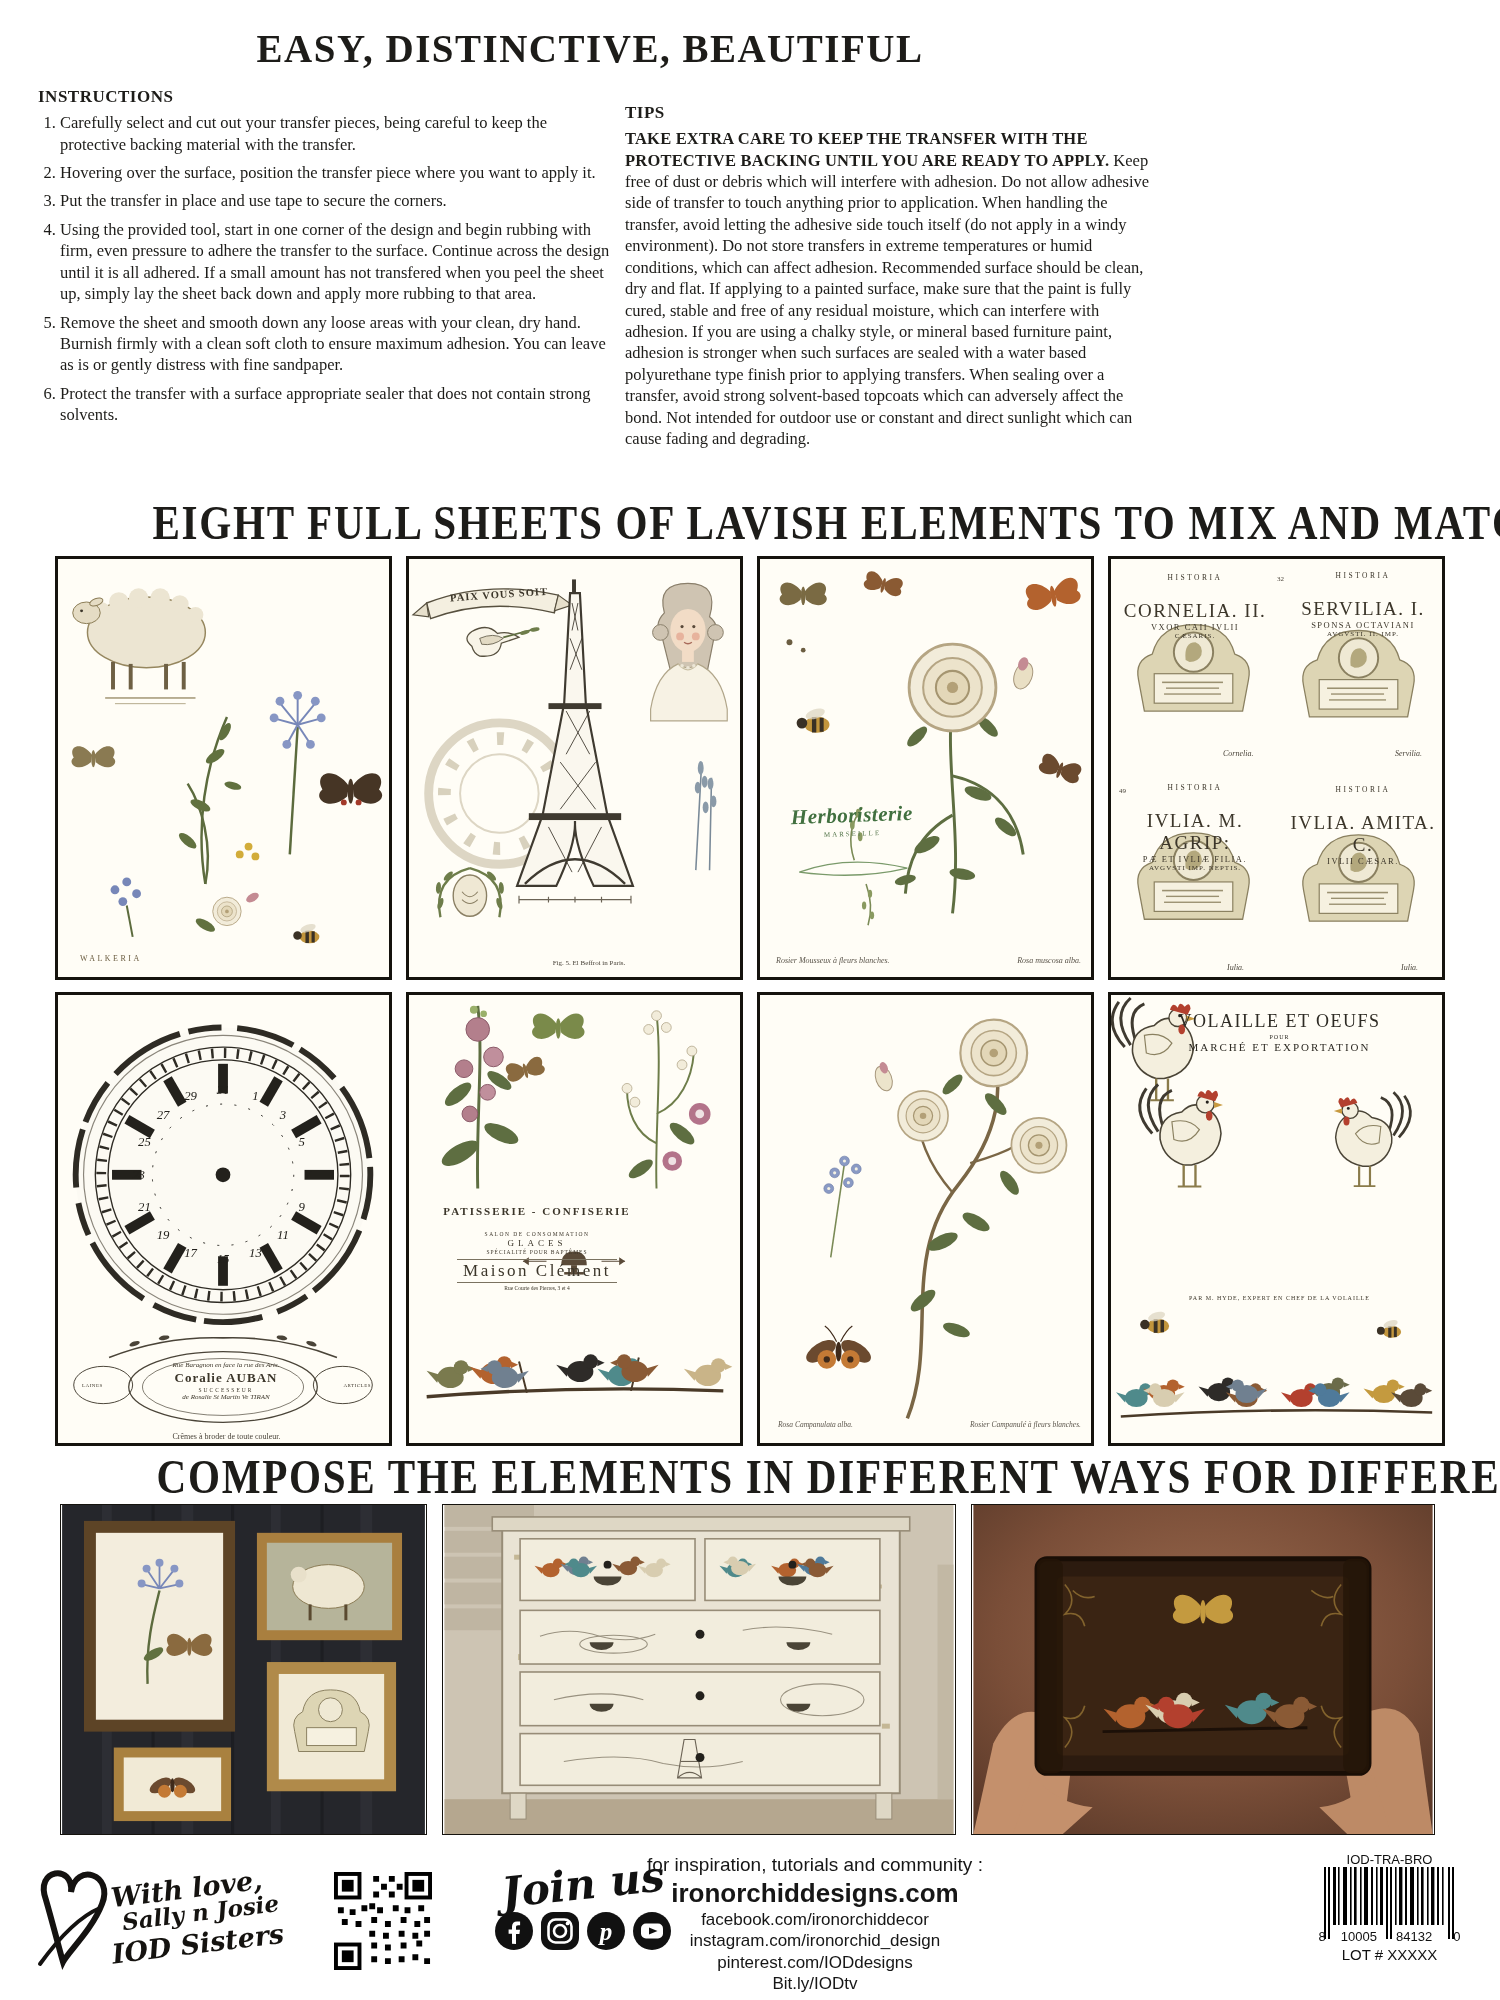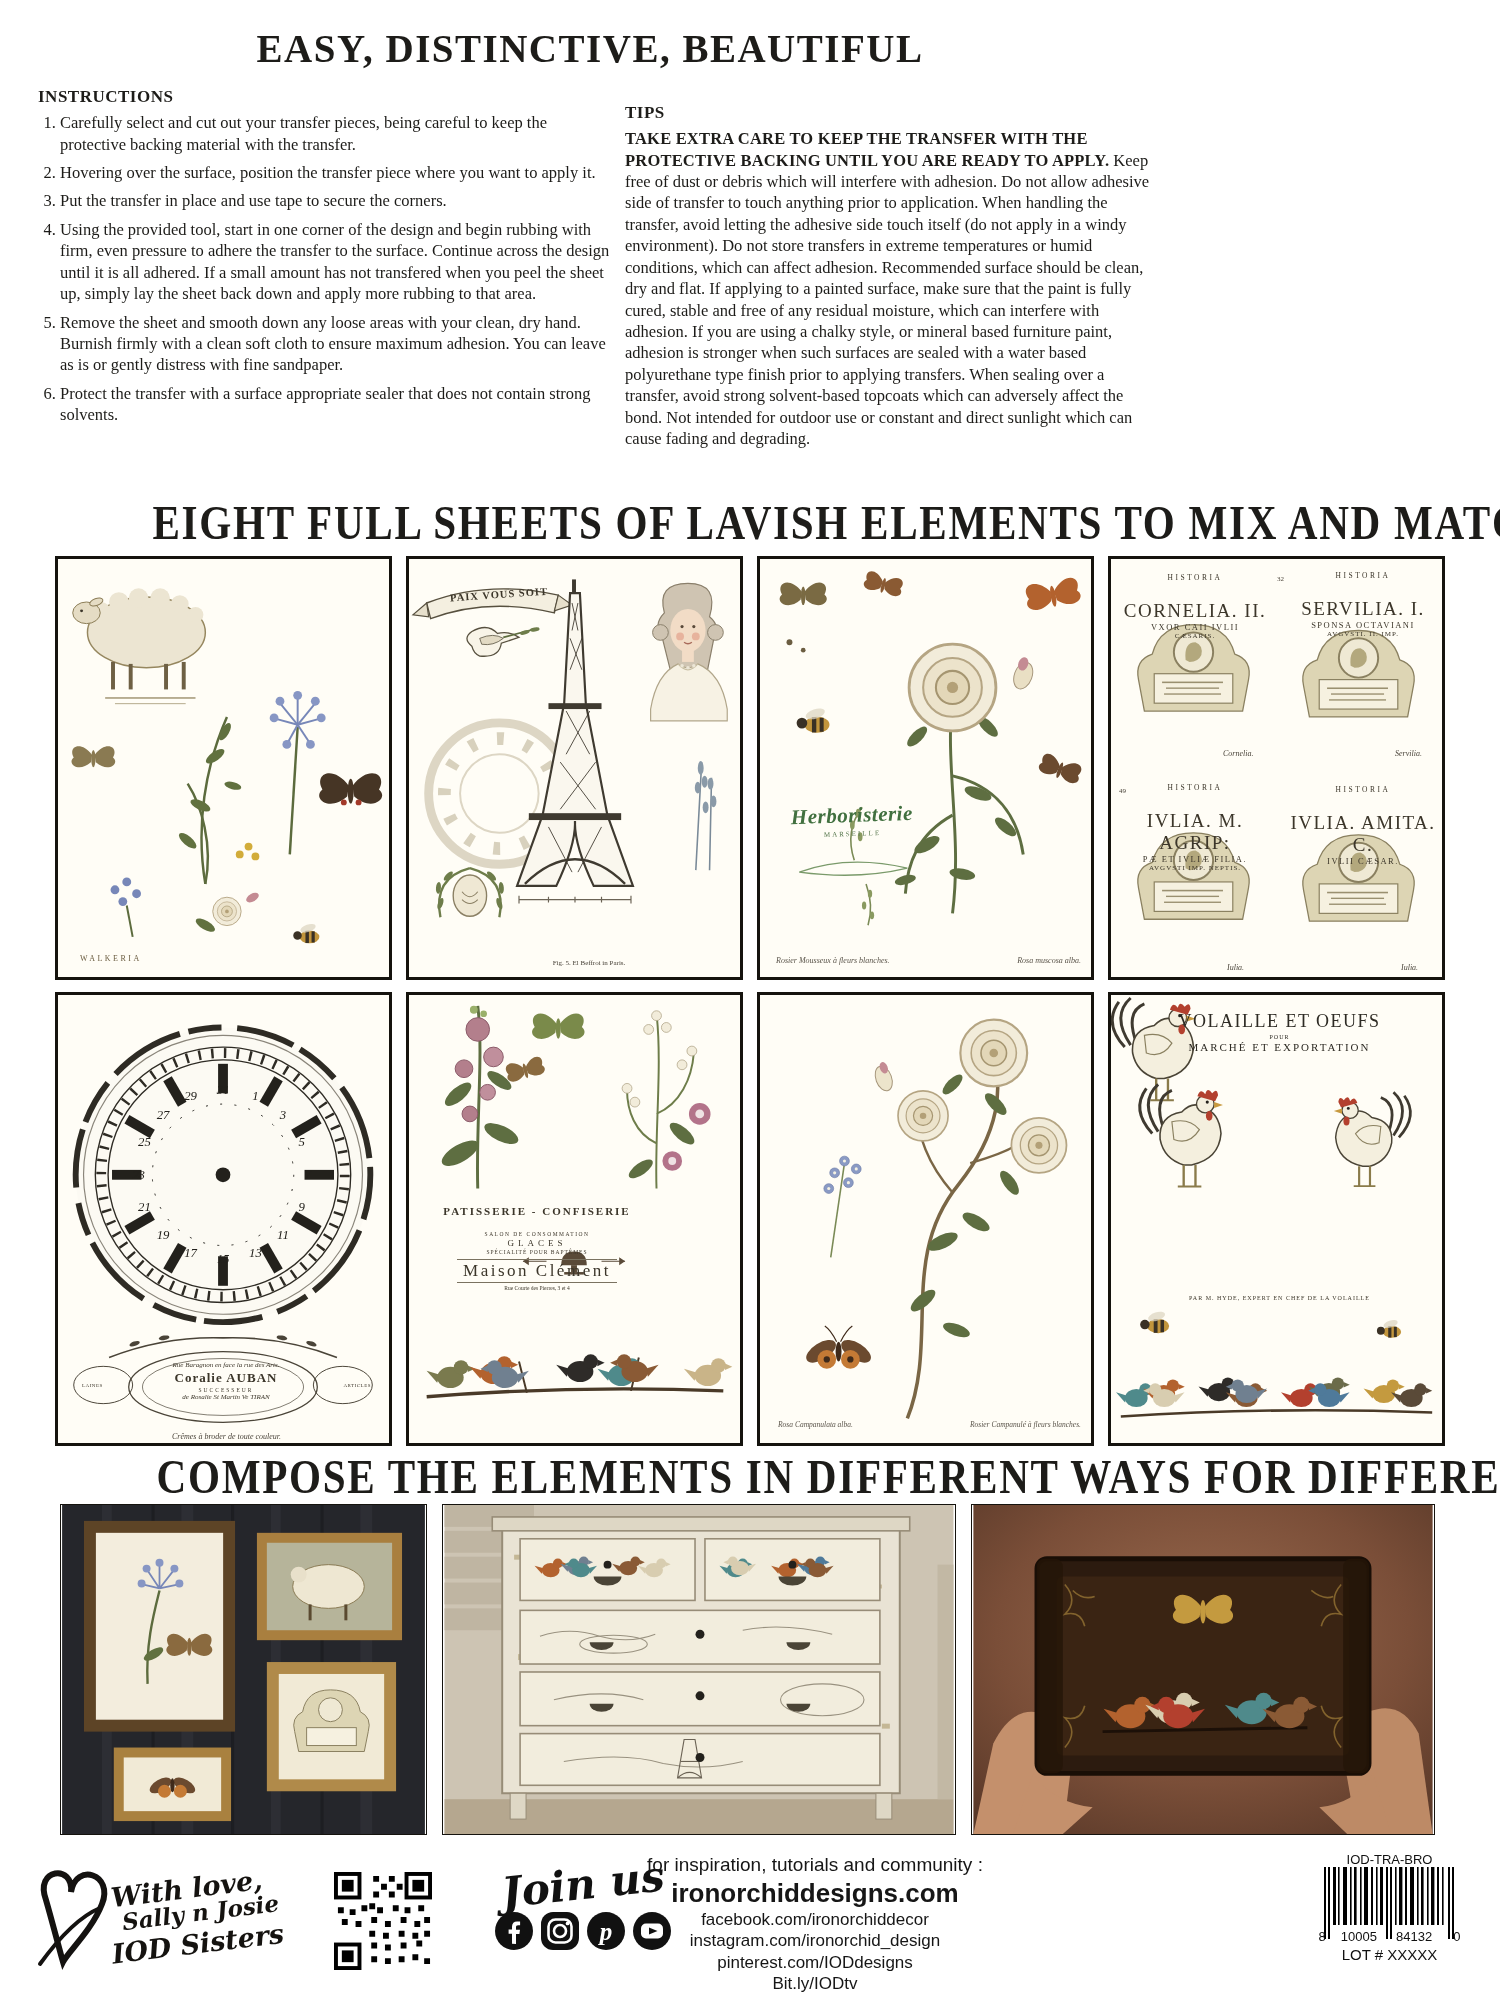--- a/index.html
+++ b/index.html
@@ -66,21 +66,21 @@
   .p5-center{left:0;top:212px;width:337px;text-align:center;color:#23211c;}
   .p5-paris{font-size:14px;font-weight:700;letter-spacing:4px;}
   .p5-pub{font-size:5.5px;letter-spacing:.5px;margin-top:2px;}
   .p5-year{font-size:7.5px;margin-top:5px;}
   .p5-label{left:38px;top:366px;width:260px;text-align:center;color:#3c362a;}
   .p5-s1{font-size:7px;font-style:italic;}
   .p5-name{font-size:13px;font-weight:700;letter-spacing:1px;margin-top:1px;}
   .p5-s3{font-size:5.5px;letter-spacing:2px;margin-top:1px;}
   .p5-s4{font-size:7px;font-style:italic;}
   .p5-side{position:absolute;top:388px;font-size:5px;letter-spacing:.5px;color:#3c362a;}
-  .p5-script{left:0;top:437px;width:337px;text-align:center;font-style:italic;font-size:8px;color:#4a443a;}
+  .p5-script{left:0;top:437px;width:337px;text-align:center;font-size:8px;color:#4a443a;}
 
   
   .p6-block{left:18px;top:210px;width:220px;text-align:center;color:#3c362a;}
   .p6-l1{font-size:11px;font-weight:700;letter-spacing:2px;}
   .p6-l2{font-size:5.5px;letter-spacing:1.5px;margin-top:14px;}
   .p6-l3{font-size:9px;letter-spacing:4px;margin-top:1px;}
   .p6-l4{font-size:5.5px;letter-spacing:1px;margin-top:1px;}
   .p6-name{font-size:17px;letter-spacing:2.5px;margin-top:4px;border-top:1px solid #7a7260;
     border-bottom:1px solid #7a7260;display:inline-block;padding:1px 6px;}
   .p6-addr{font-size:5.5px;margin-top:2px;}

